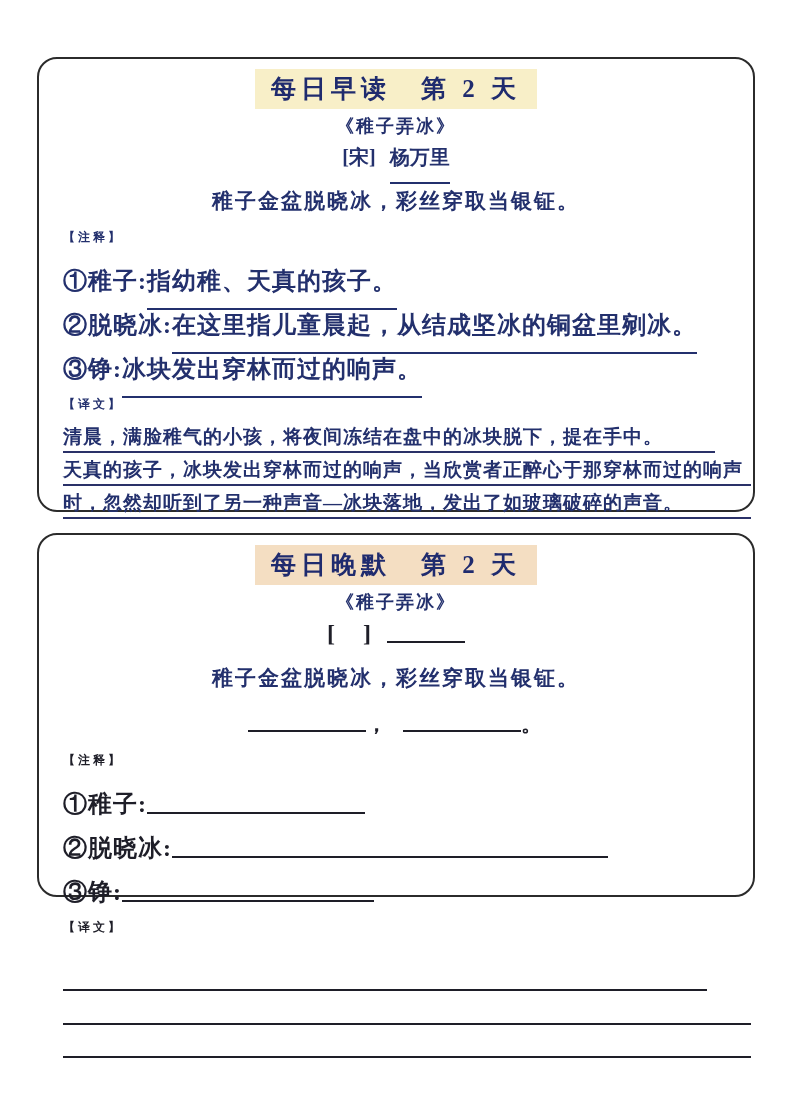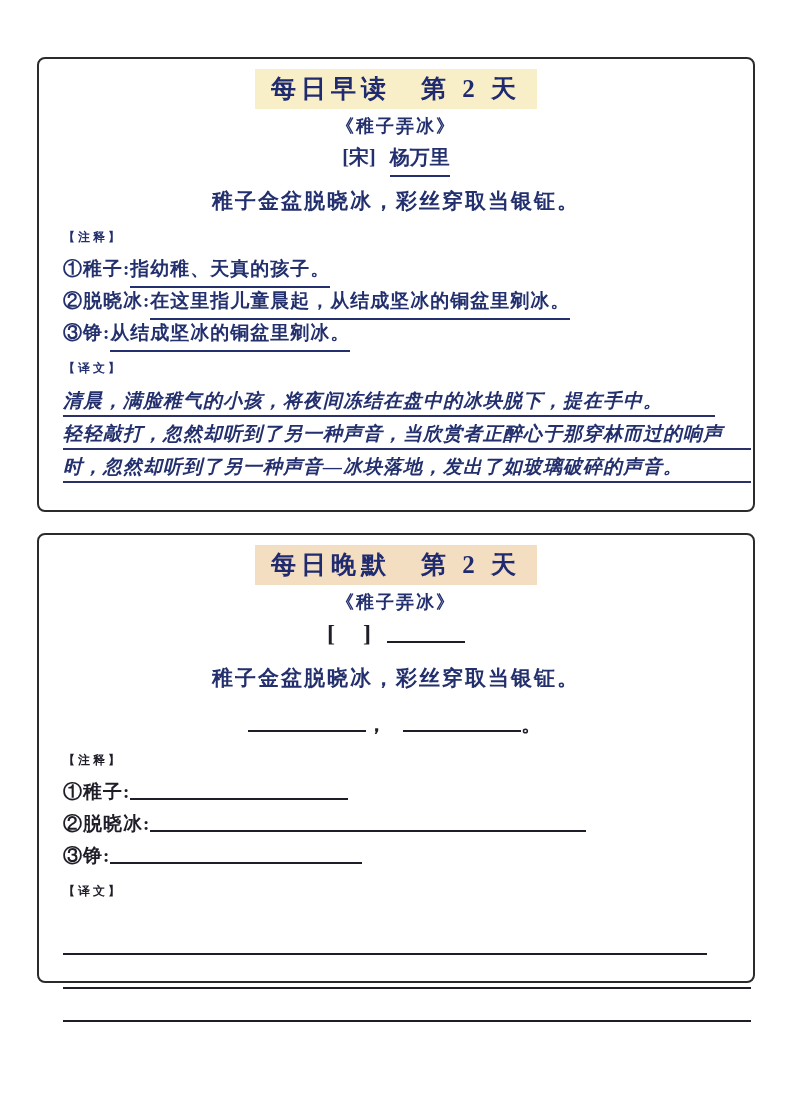--- a/index.html
+++ b/index.html
@@ -3,37 +3,37 @@
 <meta charset="utf-8">
 <style>
   html,body{margin:0;padding:0;}
   body{
     width:792px;height:1093px;background:#ffffff;
     font-family:"Liberation Serif","DejaVu Serif",serif;
     font-weight:bold;color:#23306d;position:relative;overflow:hidden;
   }
   .panel{
     box-sizing:border-box;margin:0 37px;border:2.5px solid #2b2b2b;
-    border-radius:8px;background:#ffffff;padding:10px 24px 0 24px;
+    border-radius:20px;background:#ffffff;padding:10px 24px 0 24px;
   }
   .panel-morning{margin-top:57px;height:455px;}
-  .panel-evening{margin-top:21px;height:450px;}
+  .panel-evening{margin-top:21px;height:364px;}
   .c{text-align:center;}
   .hl{display:inline-block;padding:3px 16px 4px 16px;font-size:25px;letter-spacing:5px;color:#1f2b6e;}
   .hl-cream{background:#f8efc8;}
   .hl-peach{background:#f4dec2;}
   .title-row{margin-top:5px;font-size:18px;letter-spacing:2px;}
   .author-row{margin-top:4px;font-size:20px;line-height:30px;}
   .poem{margin-top:12px;font-size:21px;line-height:34px;letter-spacing:2px;}
-  .u{border-bottom:2.2px solid currentColor;padding-bottom:7px;}
+  .u{border-bottom:2.2px solid currentColor;padding-bottom:14px;}
   .sec-h{font-size:12px;line-height:31px;letter-spacing:3px;margin-top:4px;}
-  .note-row{font-size:19px;line-height:32px;letter-spacing:1px;white-space:nowrap;}
+  .note-row{font-size:24px;line-height:32px;letter-spacing:1px;white-space:nowrap;margin-top:12px;}
   .tline{
     font-size:19px;line-height:29px;letter-spacing:1px;
-    border-bottom:2.2px solid #2a3168;margin-top:2px;white-space:nowrap;font-style:italic;
+    border-bottom:2.2px solid #2a3168;margin-top:2px;white-space:nowrap;
   }
   .tline-1{width:652px;}
   .tline-2,.tline-3{width:688px;}
   .blank{display:inline-block;border-bottom:2.2px solid #1e1e28;height:17px;vertical-align:-2px;}
   .blank-author{width:78px;margin-left:14px;}
   .blank-s{width:118px;vertical-align:-1px;}
   .blank-n1{width:218px;}
   .blank-n2{width:436px;}
   .blank-n3{width:252px;}
   .bracket{font-size:24px;color:#1e1e28;letter-spacing:2px;}
@@ -64,27 +64,27 @@
 
   <div class="sec-h">【注释】</div>
 
   <div class="note-row">
     <span>①稚子:</span><span class="u">指幼稚、天真的孩子。</span>
   </div>
   <div class="note-row">
     <span>②脱晓冰:</span><span class="u">在这里指儿童晨起，从结成坚冰的铜盆里剜冰。</span>
   </div>
   <div class="note-row">
-    <span>③铮:</span><span class="u">从结成坚冰的铜盆里剜冰。</span>
+    <span>③铮:</span><span class="u">冰块发出穿林而过的响声。</span>
   </div>
 
   <div class="sec-h">【译文】</div>
 
   <div class="tline tline-1">清晨，满脸稚气的小孩，将夜间冻结在盘中的冰块脱下，提在手中。</div>
-  <div class="tline tline-2">轻轻敲打，忽然却听到了另一种声音，当欣赏者正醉心于那穿林而过的响声</div>
+  <div class="tline tline-2">天真的孩子，冰块发出穿林而过的响声，当欣赏者正醉心于那穿林而过的响声</div>
   <div class="tline tline-3">时，忽然却听到了另一种声音—冰块落地，发出了如玻璃破碎的声音。</div>
 
 </div>
 
 <div class="panel panel-evening">
 
   <div class="c">
     <span class="hl hl-peach">每日晚默　第 2 天</span>
   </div>
 

